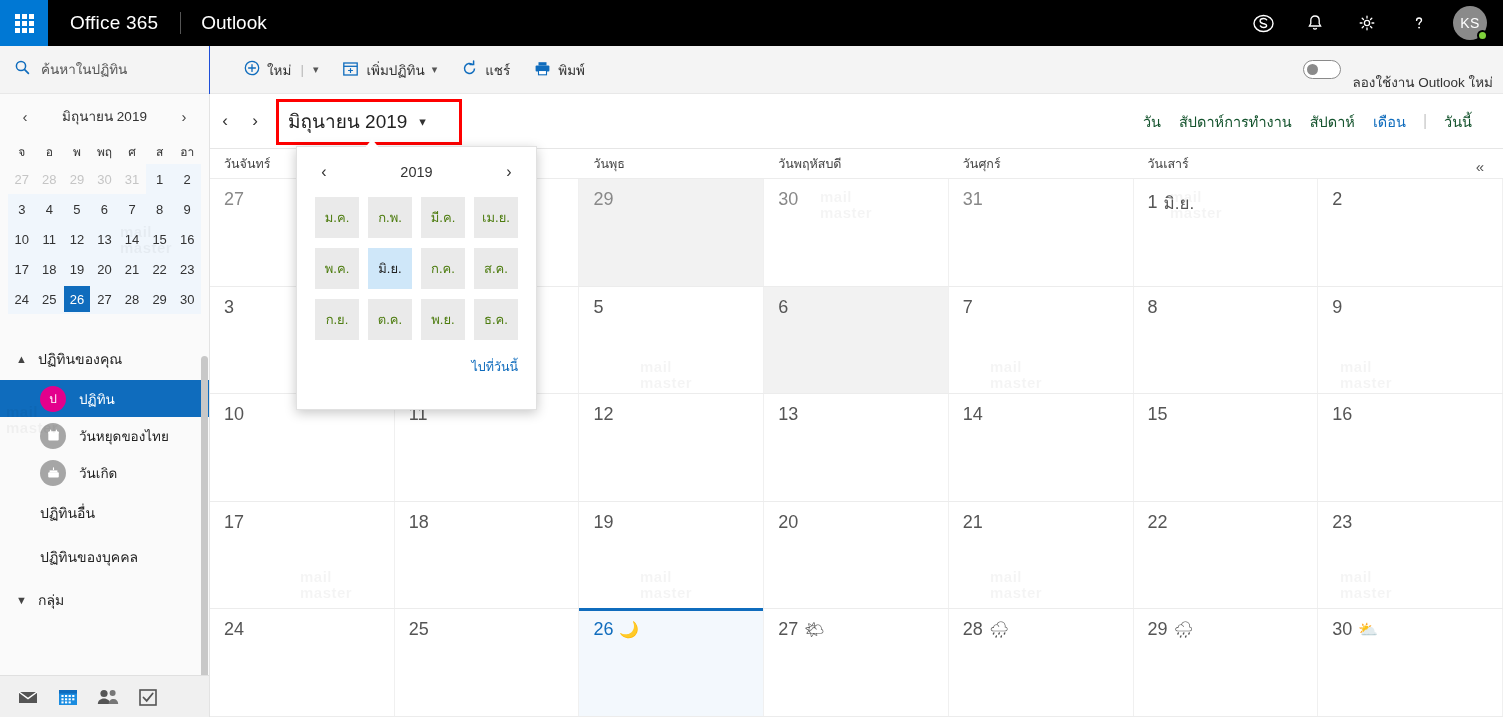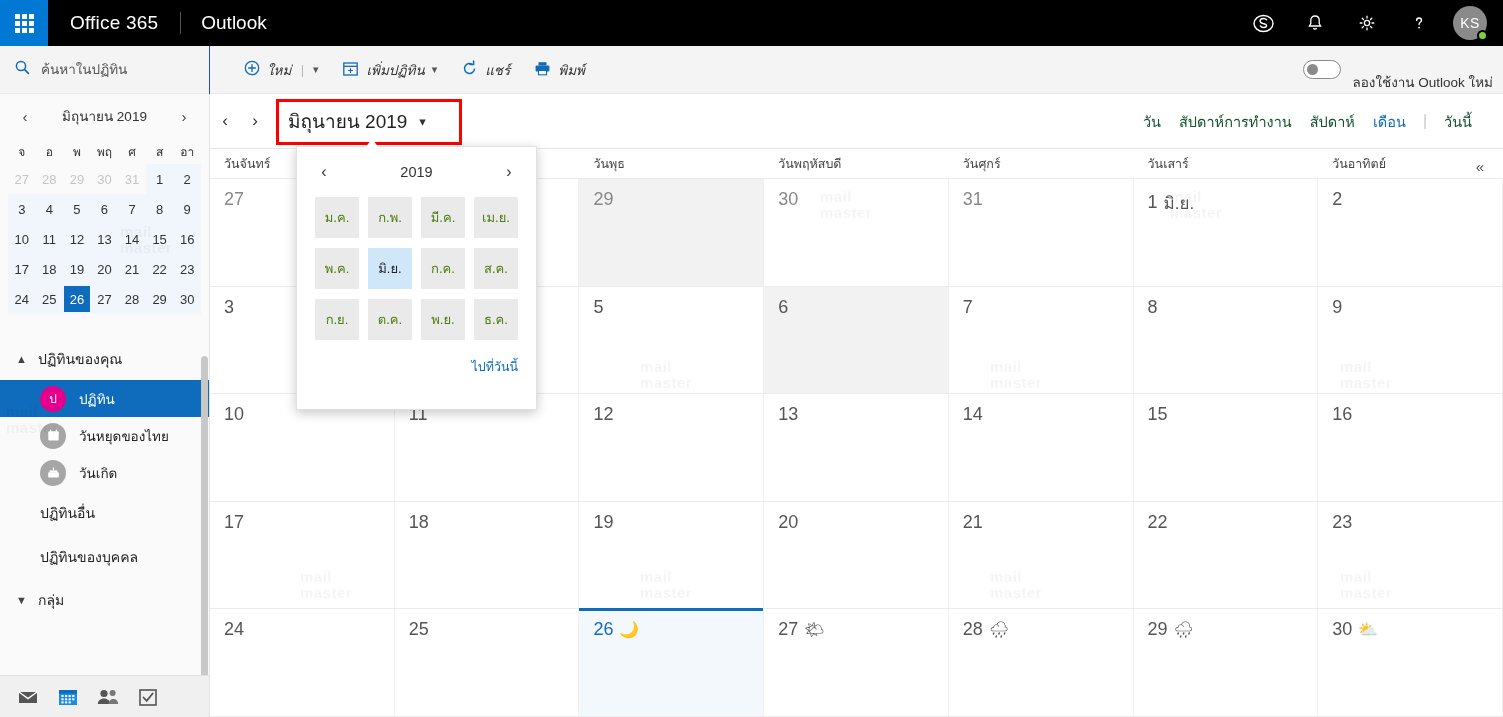--- a/index.html
+++ b/index.html
@@ -70,21 +70,20 @@
     border: 0; background: transparent; outline: none;
     font-family: inherit; font-size: 13.5px; color: #444;
     padding-left: 10px; width: 150px;
   }
   #search-input::placeholder { color: #555; }
   #cmd-actions { display: flex; align-items: center; padding-left: 22px; gap: 0; }
   .cmd-btn {
     display: flex; align-items: center; gap: 7px; height: 34px;
     padding: 0 12px; font-size: 13.5px; color: #333; cursor: pointer;
     white-space: nowrap;
-    font-style: italic;
   }
   .cmd-chev { color: #555; font-size: 11px; }
   .cmd-sep { color: #b8b8b8; padding: 0 2px; }
   #toggle-zone {
     margin-left: auto; display: flex; align-items: center; gap: 11px;
     padding-right: 10px; cursor: pointer;
   }
   #toggle-track {
     width: 38px; height: 19px; border-radius: 10px;
     border: 1px solid #8a8a8a; background: #fff; position: relative;
@@ -642,21 +641,20 @@
   <div class="wm" style="left:780px;top:420px;">mail<br>master</div>
   <div class="wm" style="left:1130px;top:420px;">mail<br>master</div>
 
   <div id="dow-row">
       <div class="dow-cell">วันจันทร์</div>
       <div class="dow-cell">วันอังคาร</div>
       <div class="dow-cell">วันพุธ</div>
       <div class="dow-cell">วันพฤหัสบดี</div>
       <div class="dow-cell">วันศุกร์</div>
       <div class="dow-cell">วันเสาร์</div>
-      <div class="dow-cell">วันอาทิตย์</div>
     </div>
   <div id="weeks">
       <div class="week-row">
         <div class="day-cell"><div class="day-num">
             <span>27</span>
           </div></div>
         <div class="day-cell"><div class="day-num">
             <span>28</span>
           </div></div>
         <div class="day-cell shaded"><div class="day-num">

